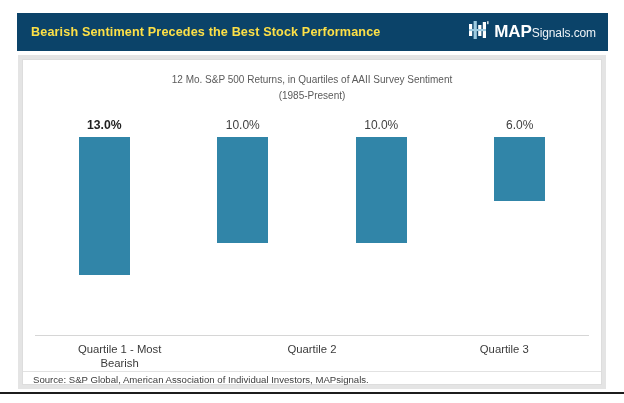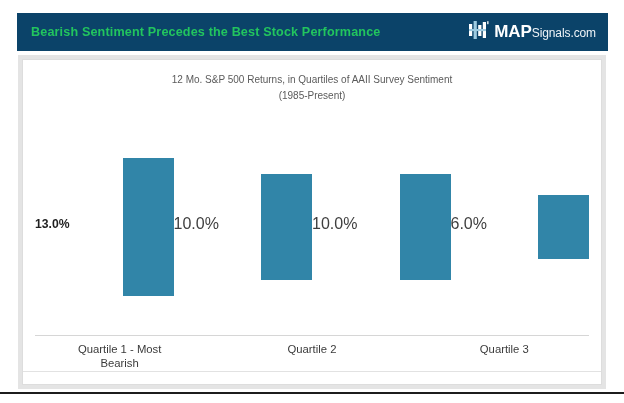--- a/index.html
+++ b/index.html
@@ -50,21 +50,21 @@
     width: 591px;
     height: 38px;
     background: #0b4369;
     display: flex;
     align-items: center;
     justify-content: space-between;
     padding: 0 12px 0 14px;
     box-sizing: border-box;
   }
   #header-title {
-    color: #22c55e;
+    color: #fde047;
     font-size: 12.6px;
     font-weight: bold;
     letter-spacing: 0.15px;
     white-space: nowrap;
   }
 
   
   #logo {
     display: flex;
     align-items: center;
@@ -135,25 +135,26 @@
     position: absolute;
     left: 0; right: 0; top: 0; bottom: 1px;
     display: flex;
     align-items: flex-end;
   }
   .bar-slot {
     flex: 1 1 0;
     height: 100%;
     position: relative;
     display: flex;
-    justify-content: space-between;
+    flex-direction: column;
+    justify-content: flex-start;
     align-items: center;
   }
   .bar-label {
-    font-size: 16px;
+    font-size: 12px;
     color: #3f3f3f;
     margin-bottom: 5px;
     white-space: nowrap;
   }
   .bar-label.emph {
     font-weight: bold;
     font-size: 12.2px;
     color: #1f1f1f;
   }
   .bar-rect {
@@ -262,19 +263,20 @@
       </div>
       <div class="cat">
         <span>Quartile 2</span>
       </div>
       <div class="cat">
         <span>Quartile 3</span>
       </div>
     </div>
 
     <div id="source-rule"></div>
+    <div id="source-note">Source: S&amp;P Global, American Association of Individual Investors, MAPsignals.</div>
 
   </div>
 
   <div id="bottom-rule"></div>
   <div id="bottom-strip"></div>
 
 </div>
 
 </body></html>

